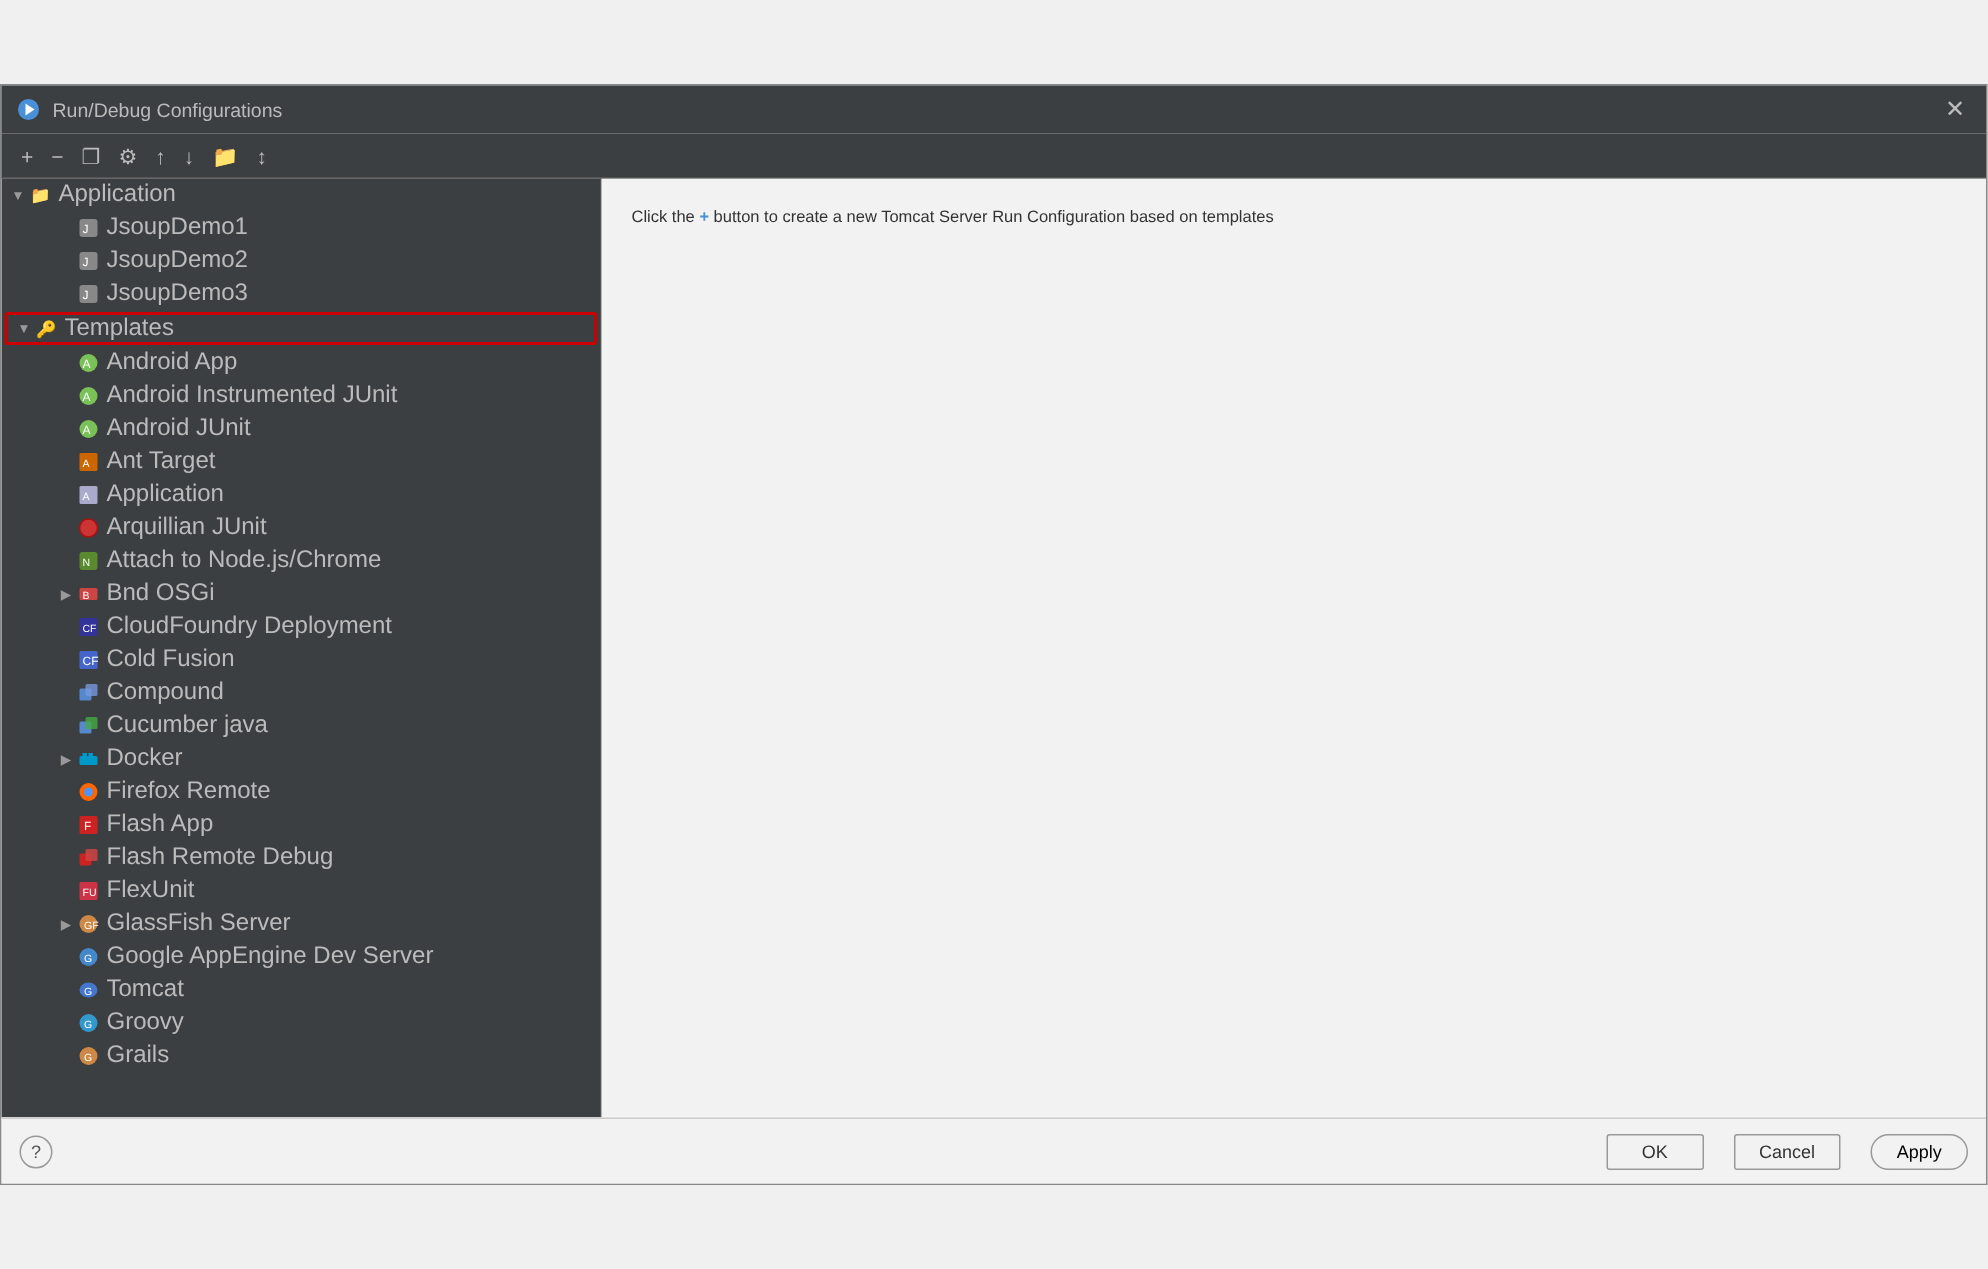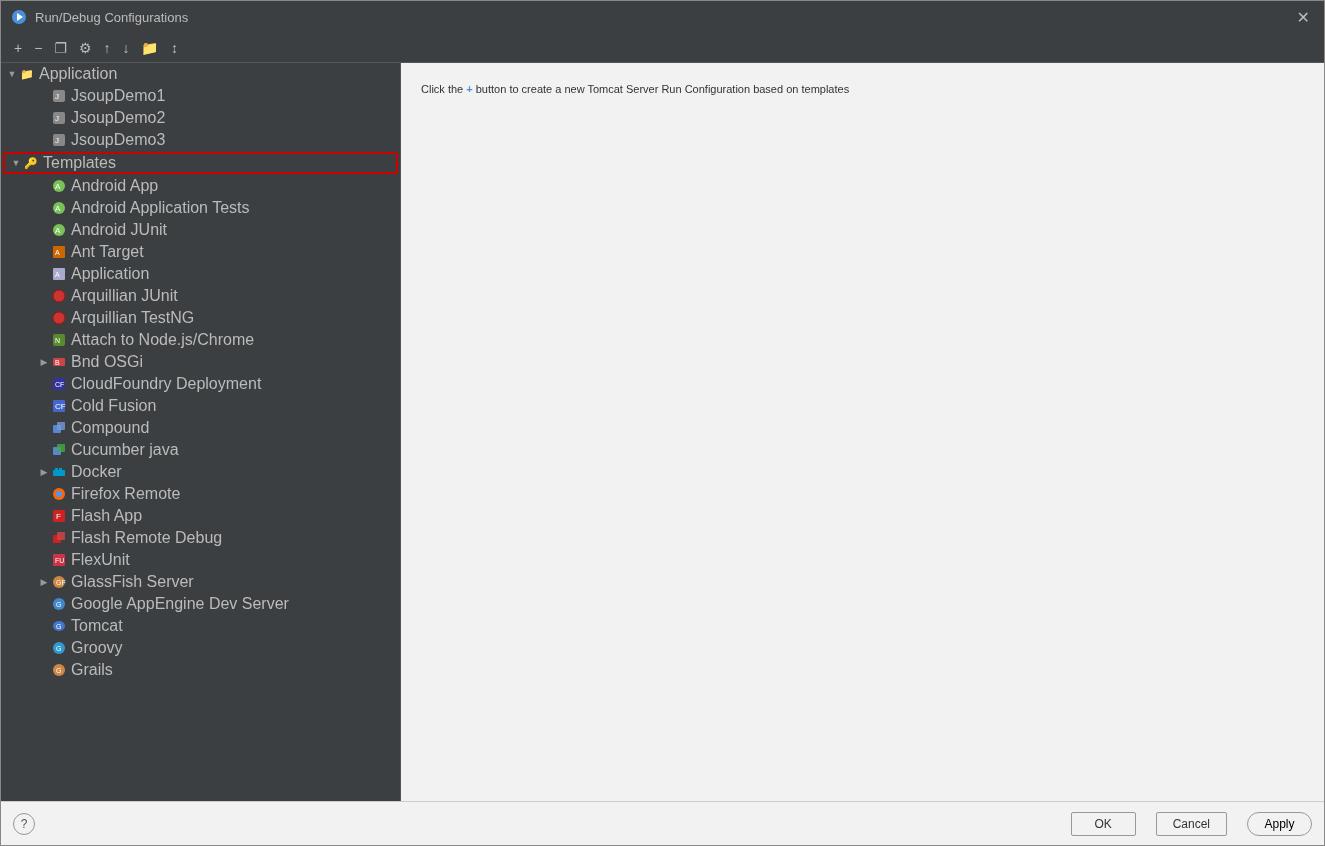--- a/index.html
+++ b/index.html
@@ -9,21 +9,21 @@
       background: #f0f0f0;
       display: flex;
       justify-content: center;
       align-items: center;
       width: 1325px;
       height: 846px;
       overflow: hidden;
     }
     .dialog {
       width: 1325px;
-      height: 846px;
+      height: 734px;
       background: #f2f2f2;
       border: 1px solid #888;
       display: flex;
       flex-direction: column;
       position: relative;
     }
     .title-bar {
       background: #3c3f41;
       color: #bbbbbb;
       padding: 6px 10px;
@@ -266,21 +266,21 @@
       </div>
 
       <div class="tree-item tree-indent-2">
         <span class="expand-placeholder"></span>
         <span class="item-icon icon-android">
           <svg width="14" height="14" viewBox="0 0 14 14">
               <circle cx="7" cy="7" r="6" fill="#78c257"></circle>
               <text x="3" y="10" font-size="8" fill="white">A</text>
             </svg>
         </span>
-        <span class="item-label">Android Application Tests</span>
+        <span class="item-label">Android Instrumented JUnit</span>
       </div>
 
       <div class="tree-item tree-indent-2">
         <span class="expand-placeholder"></span>
         <span class="item-icon icon-android">
           <svg width="14" height="14" viewBox="0 0 14 14">
               <circle cx="7" cy="7" r="6" fill="#78c257"></circle>
               <text x="3" y="10" font-size="8" fill="white">A</text>
             </svg>
         </span>
@@ -312,29 +312,20 @@
       <div class="tree-item tree-indent-2">
         <span class="expand-placeholder"></span>
         <span class="item-icon">
           <svg width="14" height="14" viewBox="0 0 14 14">
               <circle cx="7" cy="7" r="6" fill="#cc3333" stroke="#aa1111" stroke-width="1"></circle>
             </svg>
         </span>
         <span class="item-label">Arquillian JUnit</span>
       </div>
 
-      <div class="tree-item tree-indent-2">
-        <span class="expand-placeholder"></span>
-        <span class="item-icon">
-          <svg width="14" height="14" viewBox="0 0 14 14">
-              <circle cx="7" cy="7" r="6" fill="#cc3333" stroke="#aa1111" stroke-width="1"></circle>
-            </svg>
-        </span>
-        <span class="item-label">Arquillian TestNG</span>
-      </div>
 
       <div class="tree-item tree-indent-2">
         <span class="expand-placeholder"></span>
         <span class="item-icon">
           <svg width="14" height="14" viewBox="0 0 14 14">
               <rect x="1" y="1" width="12" height="12" fill="#5a8a30" rx="2"></rect>
               <text x="3" y="10" font-size="7" fill="white">N</text>
             </svg>
         </span>
         <span class="item-label">Attach to Node.js/Chrome</span>

